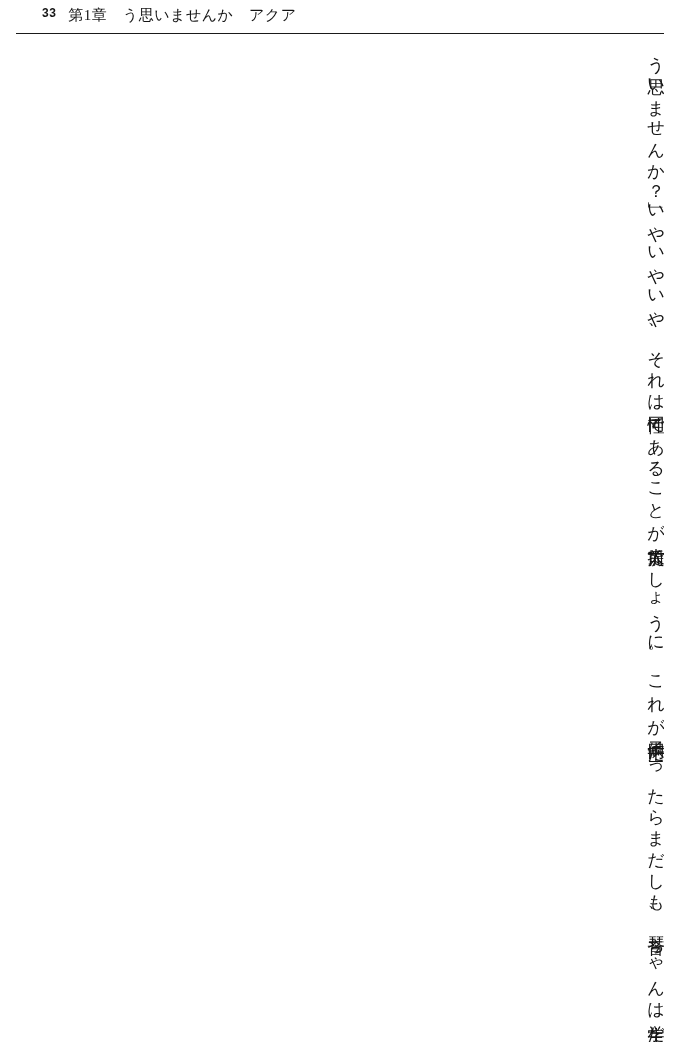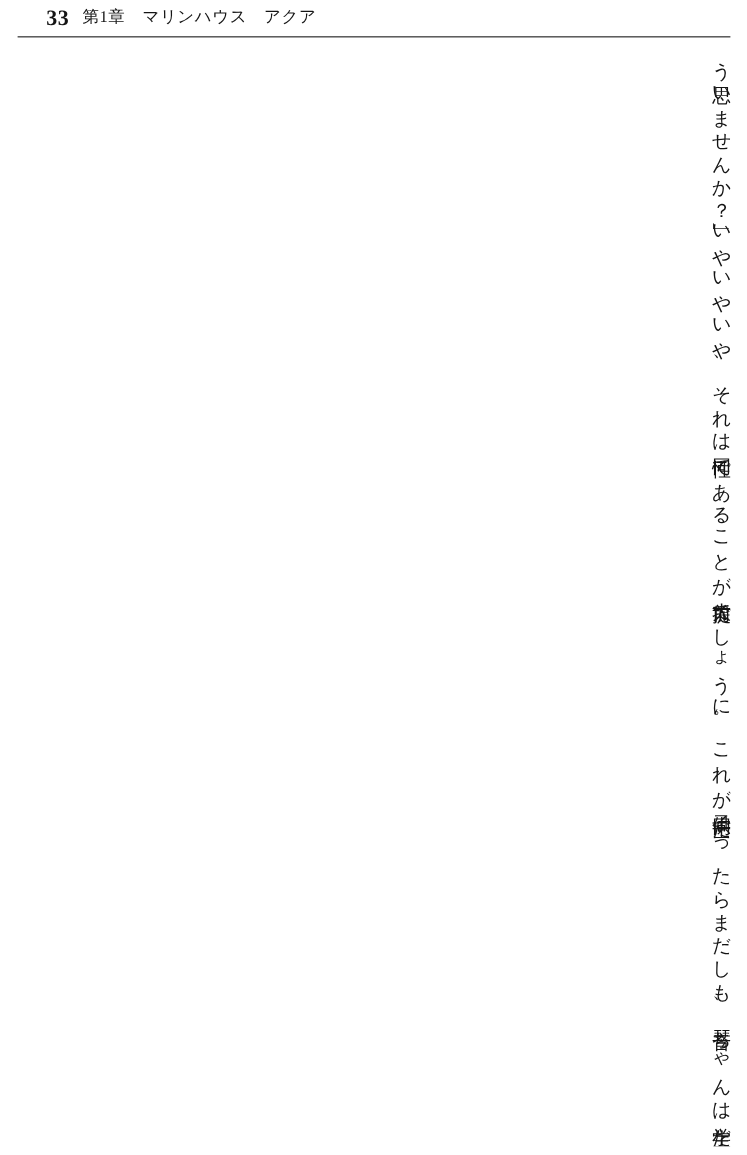--- a/index.html
+++ b/index.html
@@ -29,22 +29,22 @@
     box-sizing: border-box;
     padding: 6px 28px 0 42px;
     display: flex;
     align-items: flex-start;
     gap: 12px;
     font-size: 15px;
     letter-spacing: 0.5px;
   }
   #page-number {
     font-weight: bold;
-    font-size: 20px;
-    font-family: Liberation Serif, serif;
+    font-size: 12px;
+    font-family: Liberation Sans, sans-serif;
   }
   #running-head {
     font-size: 15px;
     white-space: pre;
   }
   #rule {
     position: absolute;
     top: 33px;
     left: 16px;
     width: 648px;
@@ -90,21 +90,21 @@
   }
   .ind0 { padding-top: 0px; }
 </style>
 </head>
 <body>
 
 <div id="page">
 
   <div id="header">
     <span id="page-number">33</span>
-    <span id="running-head">第1章　マリンハウス　アクア</span>
+    <span id="running-head">第1章　う思いませんか　アクア</span>
   </div>
 
   <div id="rule"></div>
 
   <div id="body-area">
     <div id="vtext">
         <div class="col ind0">う思いませんか？」</div>
         <div class="col ind0">いやいやいや、それは同性であることが大前提でしょうに。これが子供同士だったらま</div>
         <div class="col ind0">だしも、琴音ちゃんは学生だし、俺はさらに年上だ。そんなふたりの混浴を推奨する親っ</div>
       </div>

